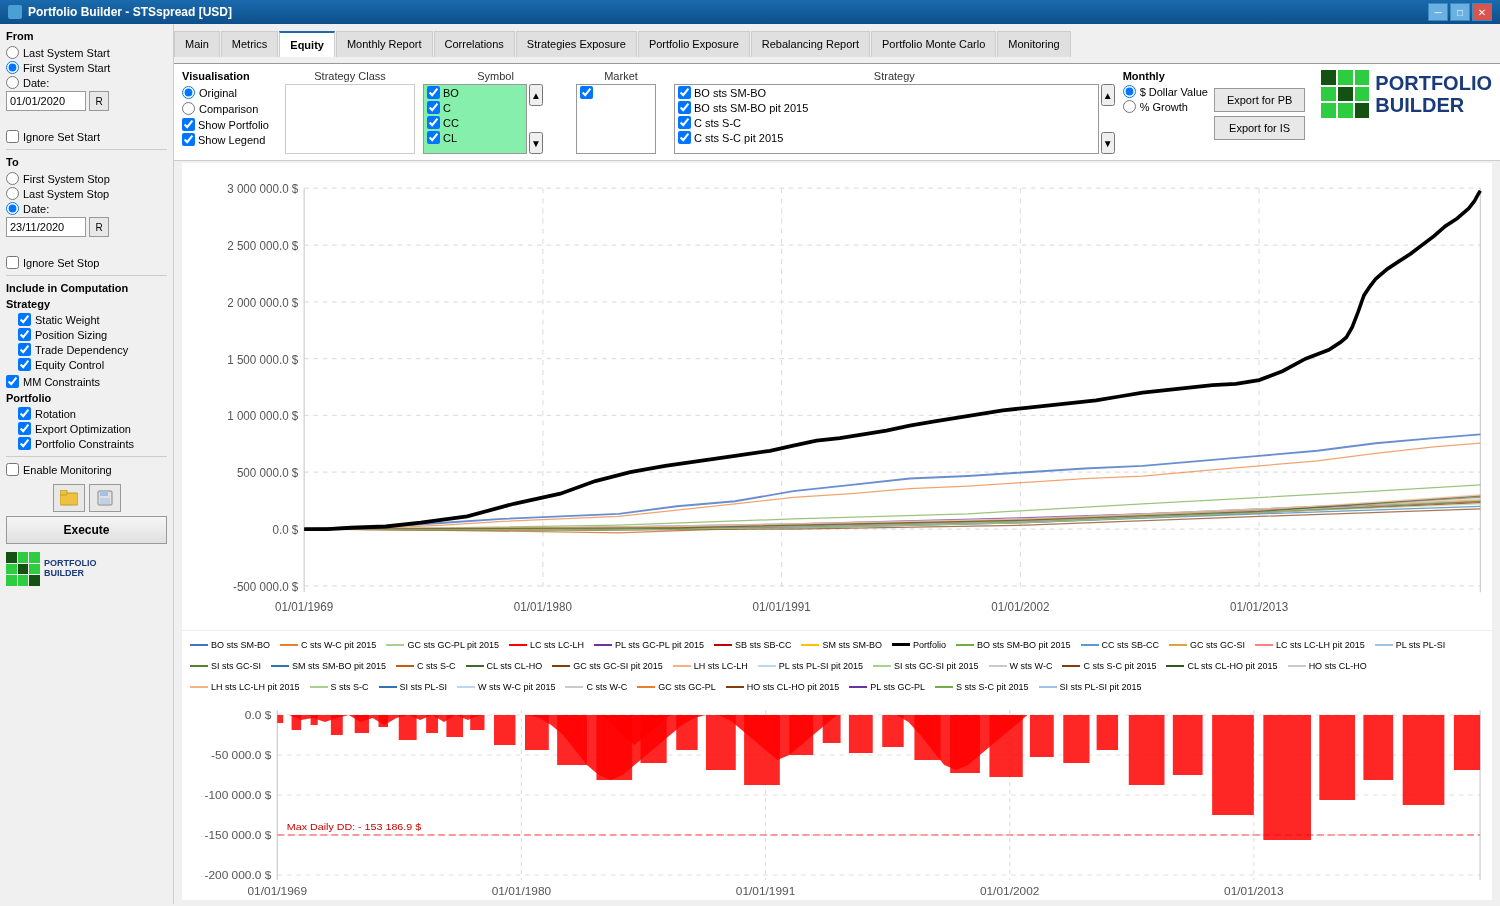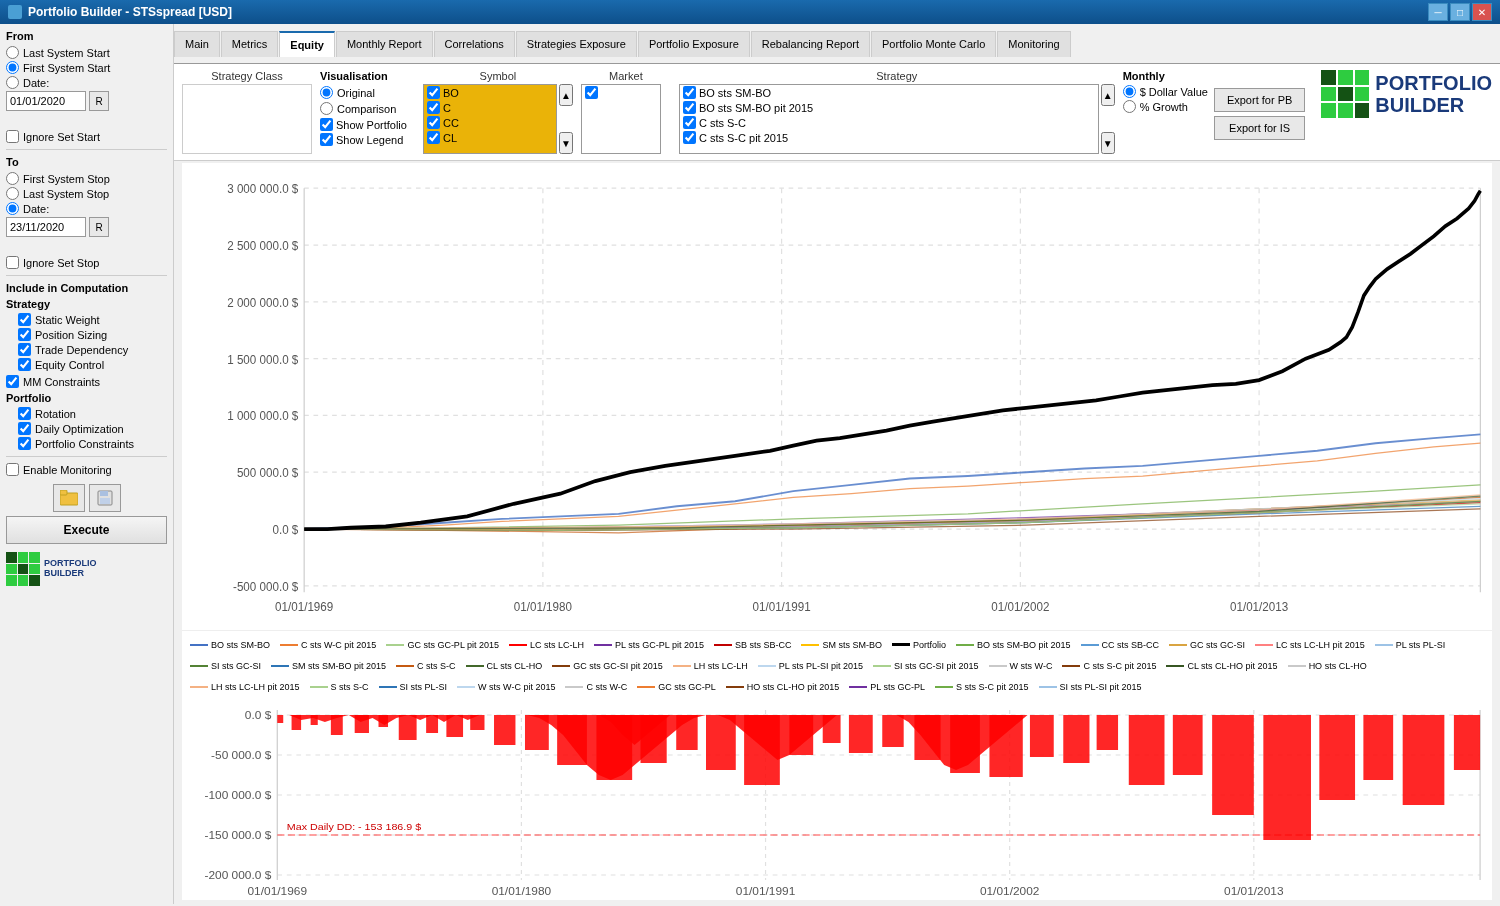--- a/index.html
+++ b/index.html
@@ -64,21 +64,21 @@
     }
     .tab.active { background: white; font-weight: bold; border-top: 2px solid #1a6aad; }
 
     
     .viz-area { background: white; padding: 6px 8px; border-bottom: 1px solid #ccc; }
     .viz-row { display: flex; align-items: flex-start; gap: 8px; }
     .viz-label { font-weight: bold; font-size: 11px; margin-bottom: 4px; }
     
     .strategy-class-box { border: 1px solid #ccc; padding: 4px 8px; min-width: 120px; text-align: center; background: white; }
     
-    .list-box { border: 1px solid #999; background: #eab308; width: 134px; height: 70px; overflow-y: auto; font-size: 11px; }
+    .list-box { border: 1px solid #999; background: #86efac; width: 104px; height: 70px; overflow-y: auto; font-size: 11px; }
     .list-box-item { display: flex; align-items: center; gap: 3px; padding: 1px 3px; }
     .list-box-item input[type=checkbox] { margin: 0; }
     
     .market-box { border: 1px solid #999; background: white; width: 80px; height: 70px; overflow-y: auto; font-size: 11px; }
     .strategy-box { border: 1px solid #999; background: white; width: 260px; height: 70px; overflow-y: auto; font-size: 11px; }
     
     .col-header { font-size: 11px; font-weight: normal; text-align: center; margin-bottom: 2px; color: #333; }
     .export-btn { padding: 3px 12px; font-size: 11px; background: #e8e8e8; border: 1px solid #999; cursor: pointer; height: 24px; }
     
     .portfolio-builder-logo { display: flex; align-items: center; gap: 6px; margin-left: 10px; }
@@ -179,21 +179,21 @@
       <span>MM Constraints</span>
     </div>
 
     <div style="font-size:11px; font-weight:bold; margin-bottom:3px; margin-top:4px;">Portfolio</div>
     <div class="check-item sub-section">
       <input type="checkbox" checked="" style="">
       <span>Rotation</span>
     </div>
     <div class="check-item sub-section">
       <input type="checkbox" checked="" style="">
-      <span>Daily Optimization</span>
+      <span>Export Optimization</span>
     </div>
     <div class="check-item sub-section">
       <input type="checkbox" checked="" style="">
       <span>Portfolio Constraints</span>
     </div>
 
     <hr class="section-divider">
 
     <div class="check-item">
       <input type="checkbox" style="">
@@ -266,43 +266,43 @@
           <span>Portfolio Monte Carlo</span>
         </div>
       <div class="tab">
           <span>Monitoring</span>
         </div>
     </div>
 
     <div class="viz-area">
       <div class="viz-row">
 
-        <div style="min-width:130px;">
-          <div class="col-header">Strategy Class</div>
-          <div class="strategy-class-box" style="height:70px;"></div>
-        </div>
-
         <div style="min-width:95px;">
           <div class="viz-label">Visualisation</div>
           <div class="radio-item" style="margin-bottom:3px;">
             <input type="radio" name="viz" checked="" style="">
             <span>Original</span>
           </div>
           <div class="radio-item" style="margin-bottom:3px;">
             <input type="radio" name="viz" style="">
             <span>Comparison</span>
           </div>
           <div class="check-show">
             <input type="checkbox" checked="" style="">
             <span>Show Portfolio</span>
           </div>
           <div class="check-show">
             <input type="checkbox" checked="" style="">
             <span>Show Legend</span>
           </div>
+        </div>
+
+        <div style="min-width:130px;">
+          <div class="col-header">Strategy Class</div>
+          <div class="strategy-class-box" style="height:70px;"></div>
         </div>
 
         <div style="min-width:145px;">
           <div class="col-header">Symbol</div>
           <div style="display:flex; gap:2px; align-items:stretch;">
             <div class="list-box">
               <div class="list-box-item">
                   <input type="checkbox" checked="" style="">
                   <span>BO</span>
                 </div>

